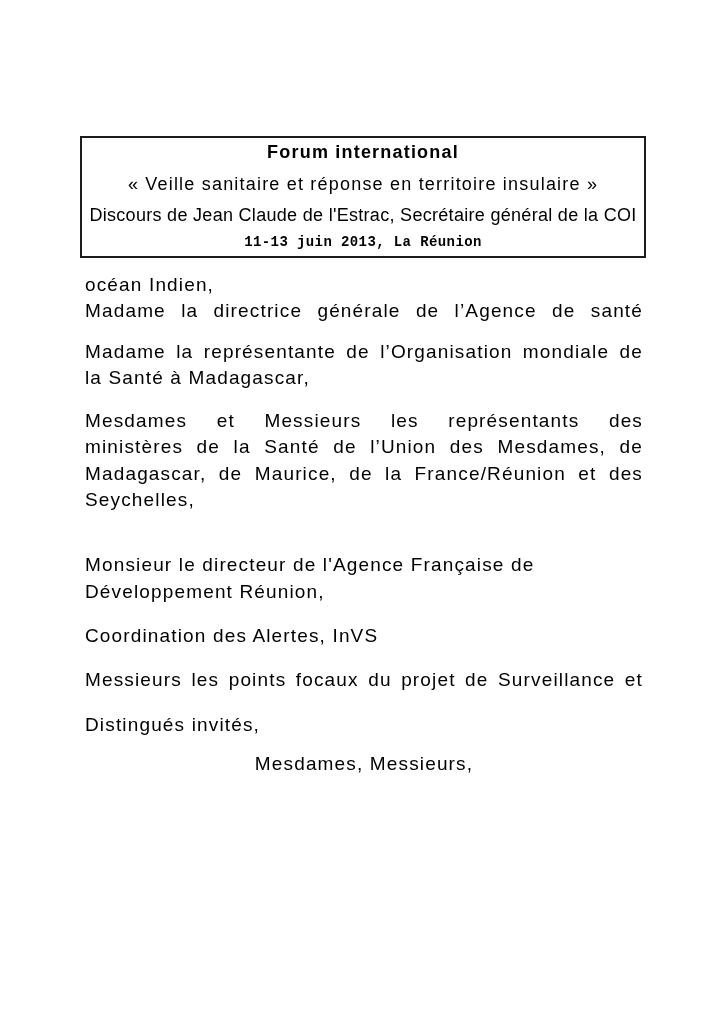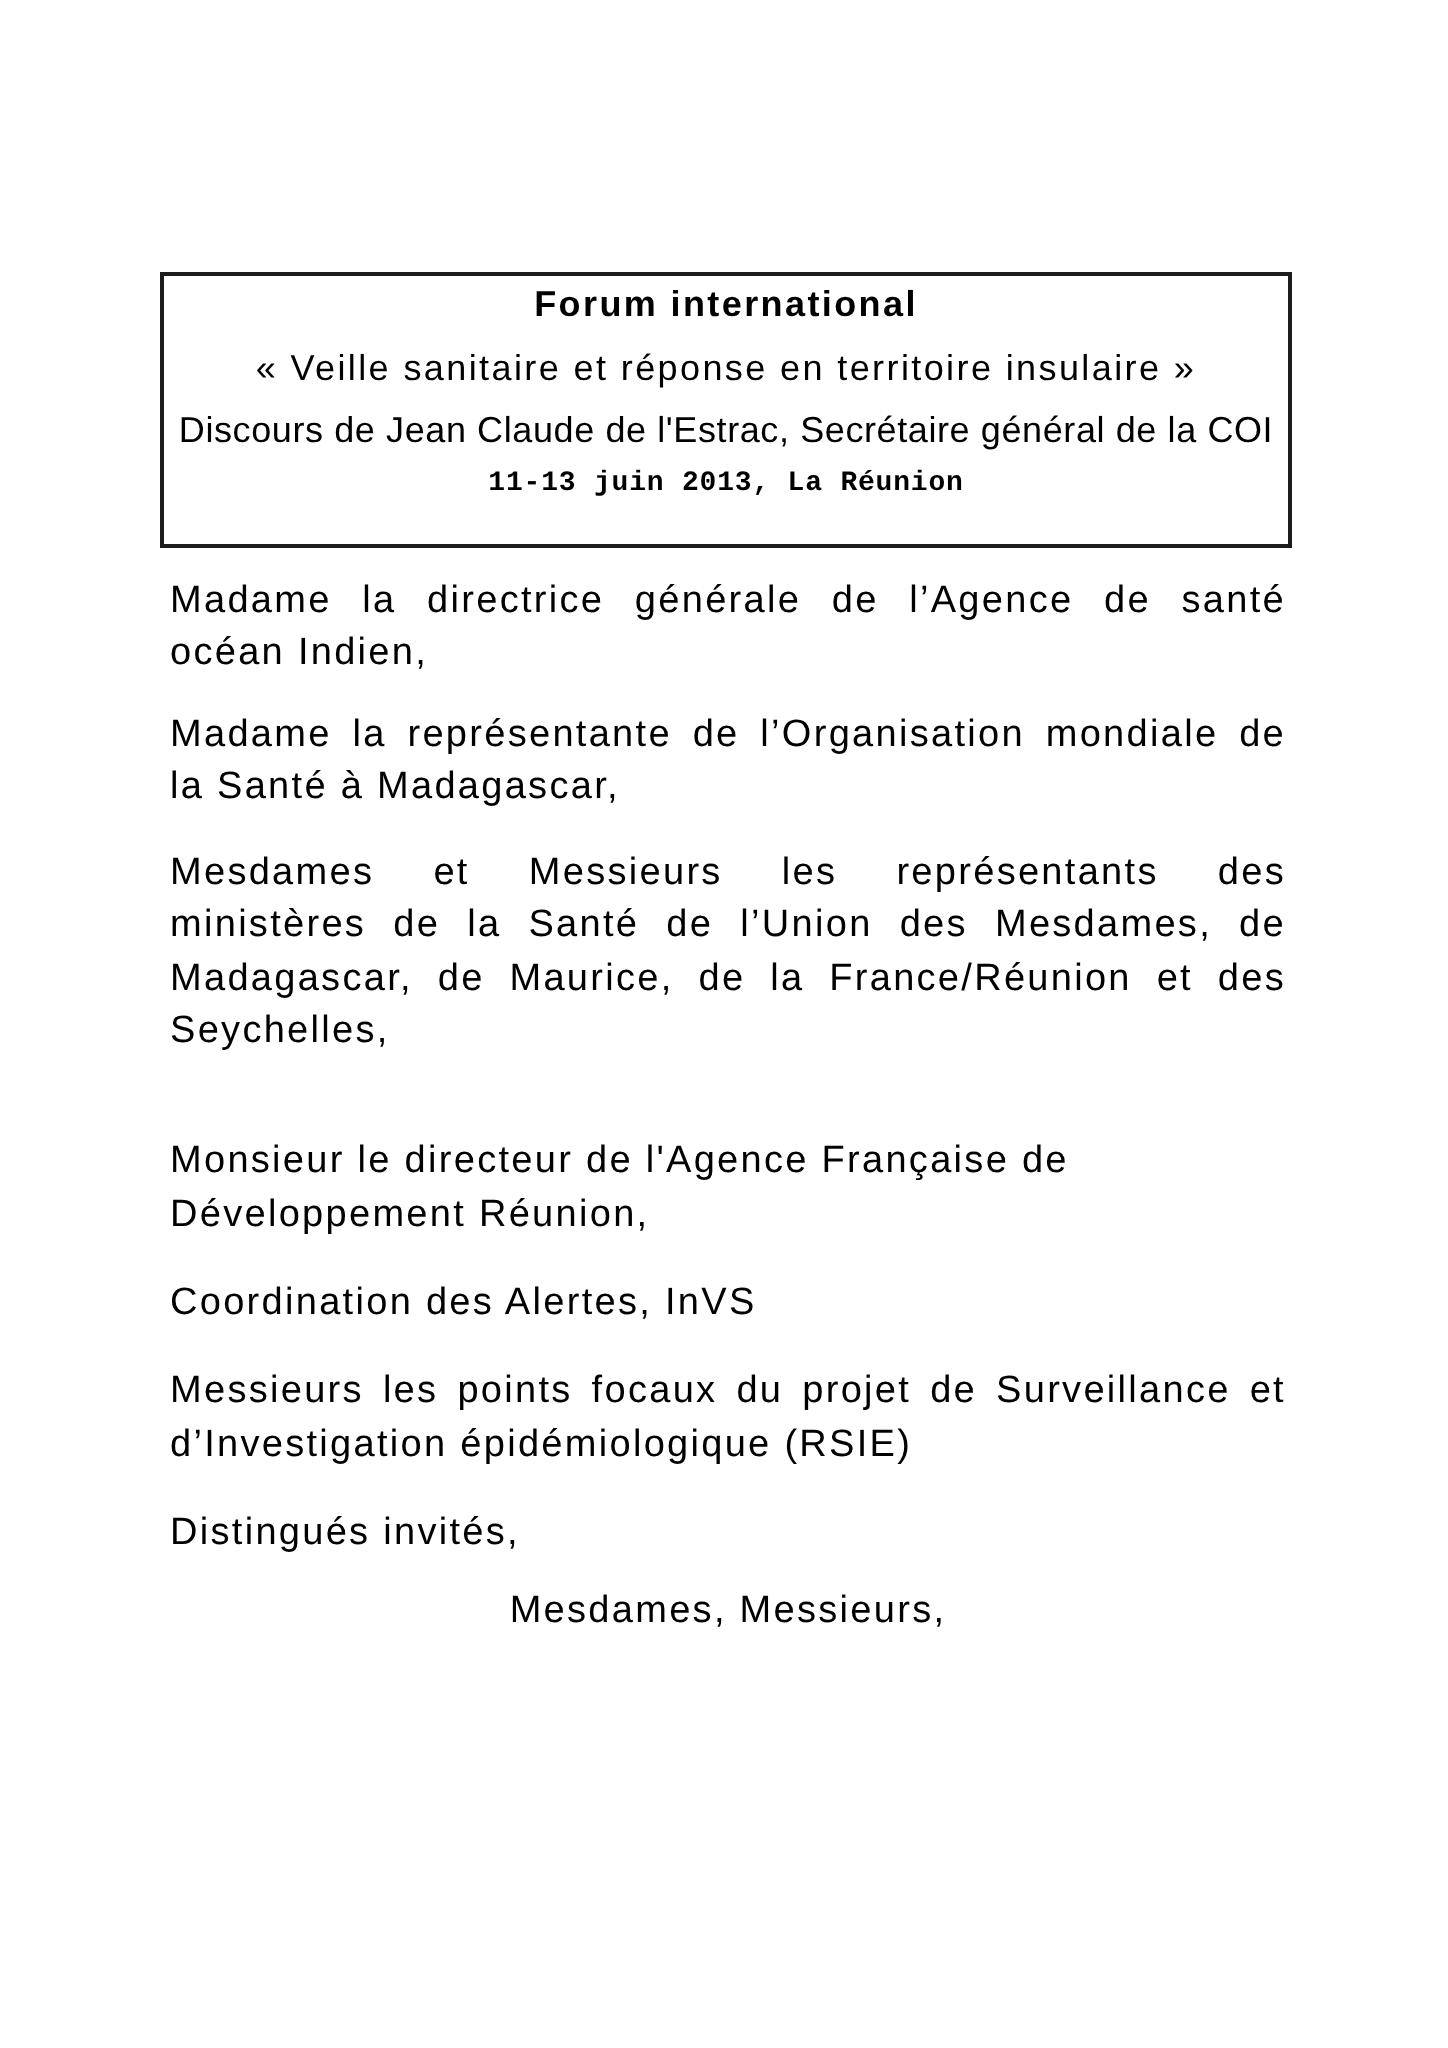--- a/index.html
+++ b/index.html
@@ -16,21 +16,21 @@
     position: relative;
     width: 724px;
     height: 1024px;
     background: #ffffff;
   }
   
   .header-box {
     margin: 136px 0 0 80px;
     width: 566px;
     border: 2px solid #1c1c1c;
-    padding: 4px 6px 21px;
+    padding: 4px 6px 5px;
     text-align: center;
     background: #ffffff;
   }
   .hb-title {
     font-weight: bold;
     font-size: 18px;
     line-height: 20px;
     letter-spacing: 1.2px;
   }
   .hb-subtitle {
@@ -85,43 +85,42 @@
 
   <div class="header-box">
     <div class="hb-title">Forum international</div>
     <div class="hb-subtitle">« Veille sanitaire et réponse en territoire insulaire »</div>
     <div class="hb-speech">Discours de Jean Claude de l'Estrac, Secrétaire général de la COI</div>
     <div class="hb-date">11-13 juin 2013, La Réunion</div>
   </div>
 
   <div class="body-text">
       <div class="paragraph">
+        <div class="line">océan Indien,</div>
         <div class="line stretch">Madame la directrice générale de l’Agence de santé</div>
-        <div class="line">océan Indien,</div>
       </div>
       <div class="paragraph">
         <div class="line stretch">Madame la représentante de l’Organisation mondiale de</div>
         <div class="line">la Santé à Madagascar,</div>
       </div>
       <div class="paragraph">
         <div class="line stretch">Mesdames et Messieurs les représentants des</div>
         <div class="line stretch">ministères de la Santé de l’Union des Mesdames, de</div>
         <div class="line stretch">Madagascar, de Maurice, de la France/Réunion et des</div>
         <div class="line">Seychelles,</div>
       </div>
       <div class="paragraph">
         <div class="line">Monsieur le directeur de l'Agence Française de</div>
         <div class="line">Développement Réunion,</div>
       </div>
       <div class="paragraph">
         <div class="line">Coordination des Alertes, InVS</div>
       </div>
       <div class="paragraph">
         <div class="line stretch">Messieurs les points focaux du projet de Surveillance et</div>
-        <div class="line">d’Investigation épidémiologique (RSIE)</div>
       </div>
       <div class="paragraph">
         <div class="line">Distingués invités,</div>
       </div>
       <div class="paragraph">
         <div class="line">Mesdames, Messieurs,</div>
       </div>
     </div>
 
 </div>

